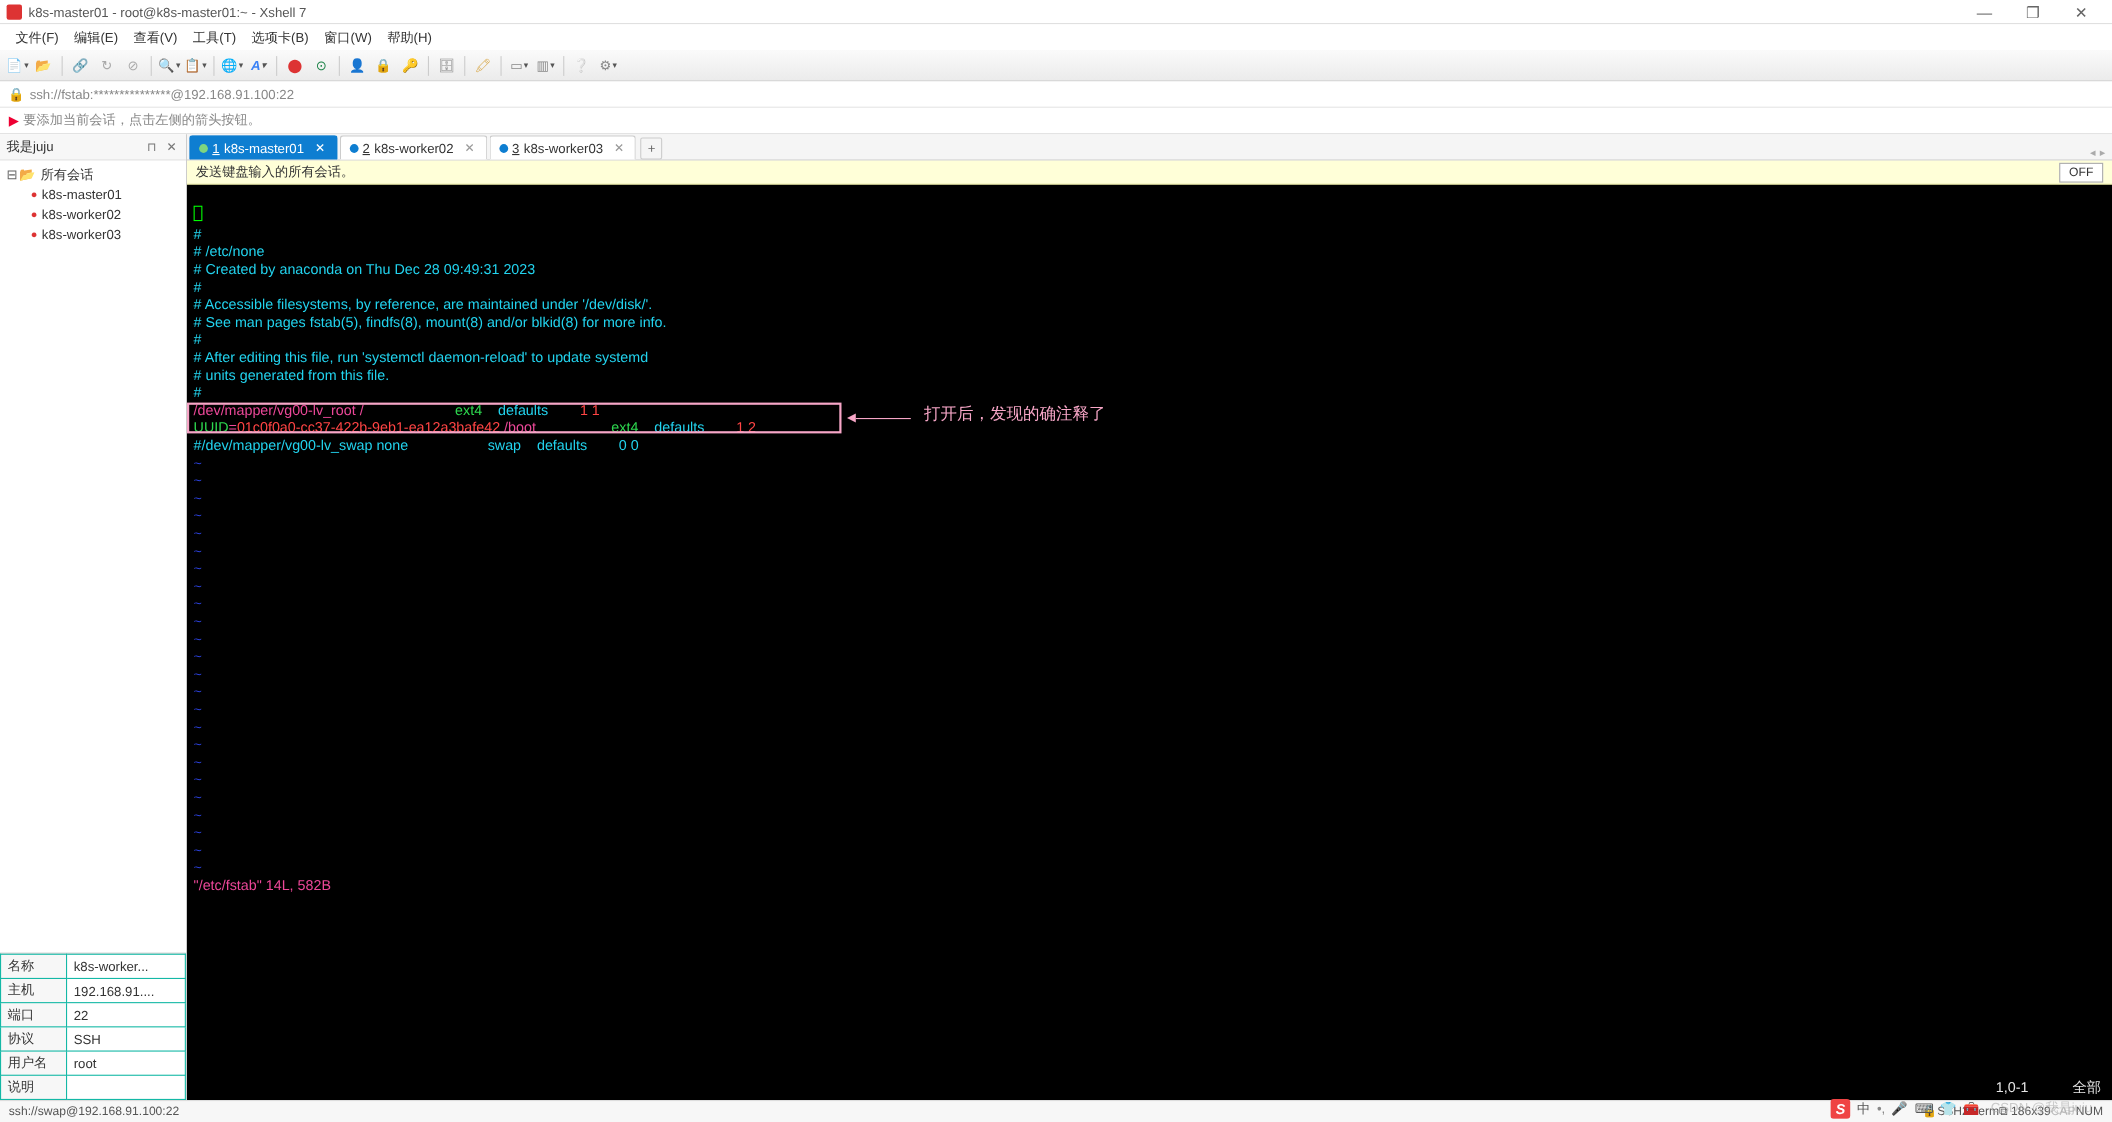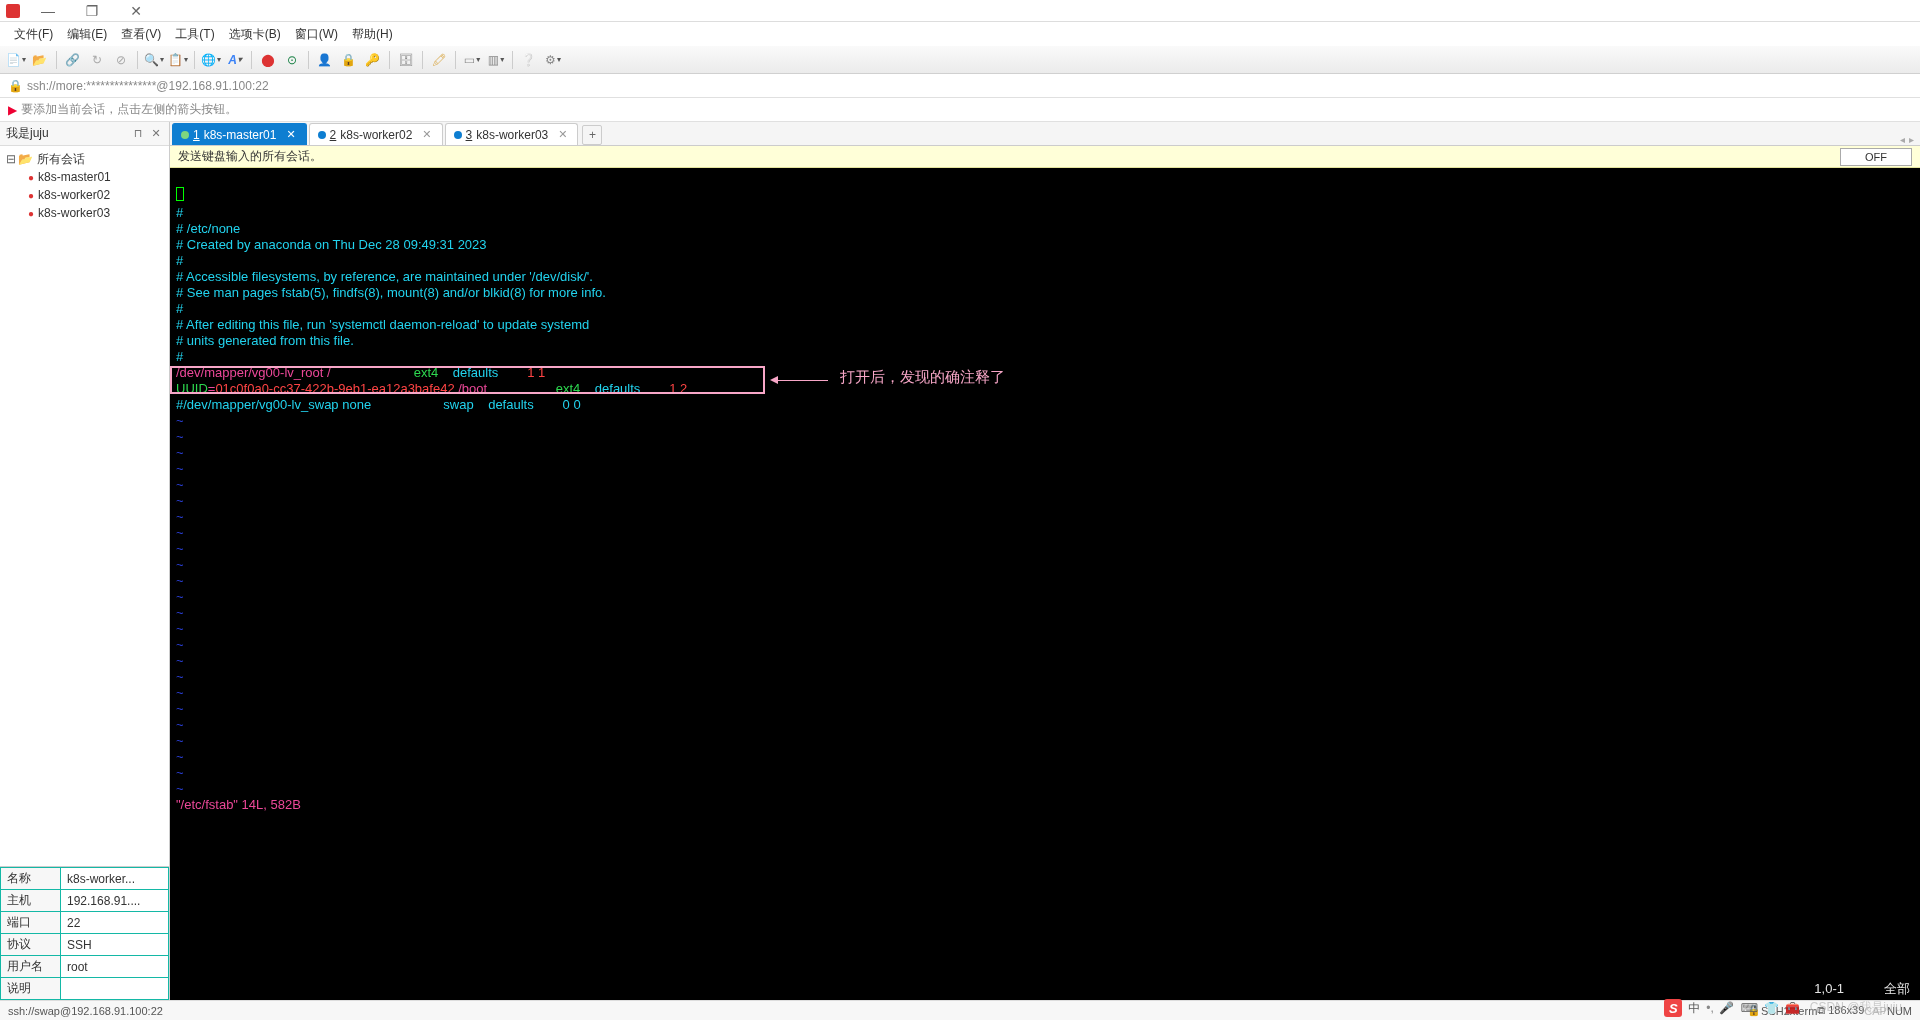--- a/index.html
+++ b/index.html
@@ -37,21 +37,21 @@
 .tab { height: 22px; padding: 0 10px 0 8px; display: flex; align-items: center; gap: 4px; border: 1px solid #ccc; border-bottom: none; border-radius: 3px 3px 0 0; margin-right: 2px; background: #fff; cursor: pointer; font-size: 12px; position: relative; }
 .tab.active { background: #0e7ed1; color: #fff; border-color: #0e7ed1; }
 .tab .dot { width: 8px; height: 8px; border-radius: 50%; background: #0e7ed1; }
 .tab.active .dot { background: #7fd67f; }
 .tab .close { margin-left: 6px; color: #999; font-size: 11px; }
 .tab.active .close { color: #fff; }
 .tab .u { text-decoration: underline; }
 .addtab { width: 20px; height: 20px; display: flex; align-items: center; justify-content: center; cursor: pointer; color: #666; border: 1px solid #ccc; border-radius: 2px; margin-left: 2px; }
 .tabs-right { margin-left: auto; margin-right: 6px; color: #aaa; font-size: 10px; display: flex; gap: 4px; }
 .notice { height: 22px; background: #ffffd8; display: flex; align-items: center; padding: 0 8px; border-bottom: 1px solid #e3e39c; font-size: 12px; justify-content: space-between; }
-.notice .off-btn { border: 1px solid #aaa; padding: 0 24px; height: 18px; display: flex; align-items: center; background: #fff; cursor: pointer; font-size: 11px; }
+.notice .off-btn { border: 1px solid #aaa; padding: 0 8px; height: 18px; display: flex; align-items: center; background: #fff; cursor: pointer; font-size: 11px; }
 .terminal { flex: 1; background: #000; color: #0ff; font-family: Consolas, "Courier New", monospace; font-size: 13px; line-height: 15px; padding: 4px 6px; position: relative; overflow: hidden; white-space: pre; }
 .terminal .cursor-box { display: inline-block; width: 8px; height: 14px; border: 1px solid #0f0; }
 .terminal .cyan { color: #22d3ee; }
 .terminal .white { color: #ec4899; }
 .terminal .green { color: #2dd84f; }
 .terminal .red { color: #ff4444; }
 .terminal .tilde { color: #2a3fd6; }
 .terminal .highlight-box { position: absolute; border: 2px solid #f7a6c7; }
 .terminal .arrow-line { position: absolute; height: 0; border-top: 1.5px solid #f7a6c7; }
 .terminal .arrow-head { position: absolute; width: 0; height: 0; border-top: 4px solid transparent; border-bottom: 4px solid transparent; border-right: 8px solid #f7a6c7; }
@@ -62,20 +62,21 @@
 .dropdown-arrow { font-size: 8px; color: #555; margin-left: 1px; }
 .ime-overlay { position: fixed; bottom: 3px; right: 120px; display: flex; align-items: center; gap: 6px; font-size: 12px; color: #555; }
 .ime-overlay .s-icon { width: 18px; height: 18px; background: #ef4444; color: #fff; border-radius: 3px; display: flex; align-items: center; justify-content: center; font-weight: bold; font-style: italic; font-size: 13px; }
 .watermark { position: fixed; bottom: 4px; right: 18px; color: rgba(170,170,170,0.6); font-size: 12px; pointer-events: none; }
 </style>
 </head>
 <body>
 
 <div class="titlebar">
   <div class="app-icon"></div>
+  <div class="title">k8s-master01 - root@k8s-master01:~ - Xshell 7</div>
   <div class="win-btn">—</div>
   <div class="win-btn">❐</div>
   <div class="win-btn">✕</div>
 </div>
 
 <div class="menubar">
   <div class="menu-item">文件(F)</div>
   <div class="menu-item">编辑(E)</div>
   <div class="menu-item">查看(V)</div>
   <div class="menu-item">工具(T)</div>
@@ -111,21 +112,21 @@
   <div class="tool-sep"></div>
   <div class="tool-btn" style="color:#888">▭<span class="dropdown-arrow">▾</span></div>
   <div class="tool-btn" style="color:#888">▥<span class="dropdown-arrow">▾</span></div>
   <div class="tool-sep"></div>
   <div class="tool-btn" style="color:#3b82f6">❔</div>
   <div class="tool-btn" style="color:#888">⚙<span class="dropdown-arrow">▾</span></div>
 </div>
 
 <div class="addressbar">
   <span class="lock">🔒</span>
-  <span>ssh://more:***************@192.168.91.100:22</span>
+  <span>ssh://fstab:***************@192.168.91.100:22</span>
 </div>
 
 <div class="infobar">
   <span class="flag">▶</span>
   <span>要添加当前会话，点击左侧的箭头按钮。</span>
 </div>
 
 <div class="main">
 
   <div class="sidebar">

